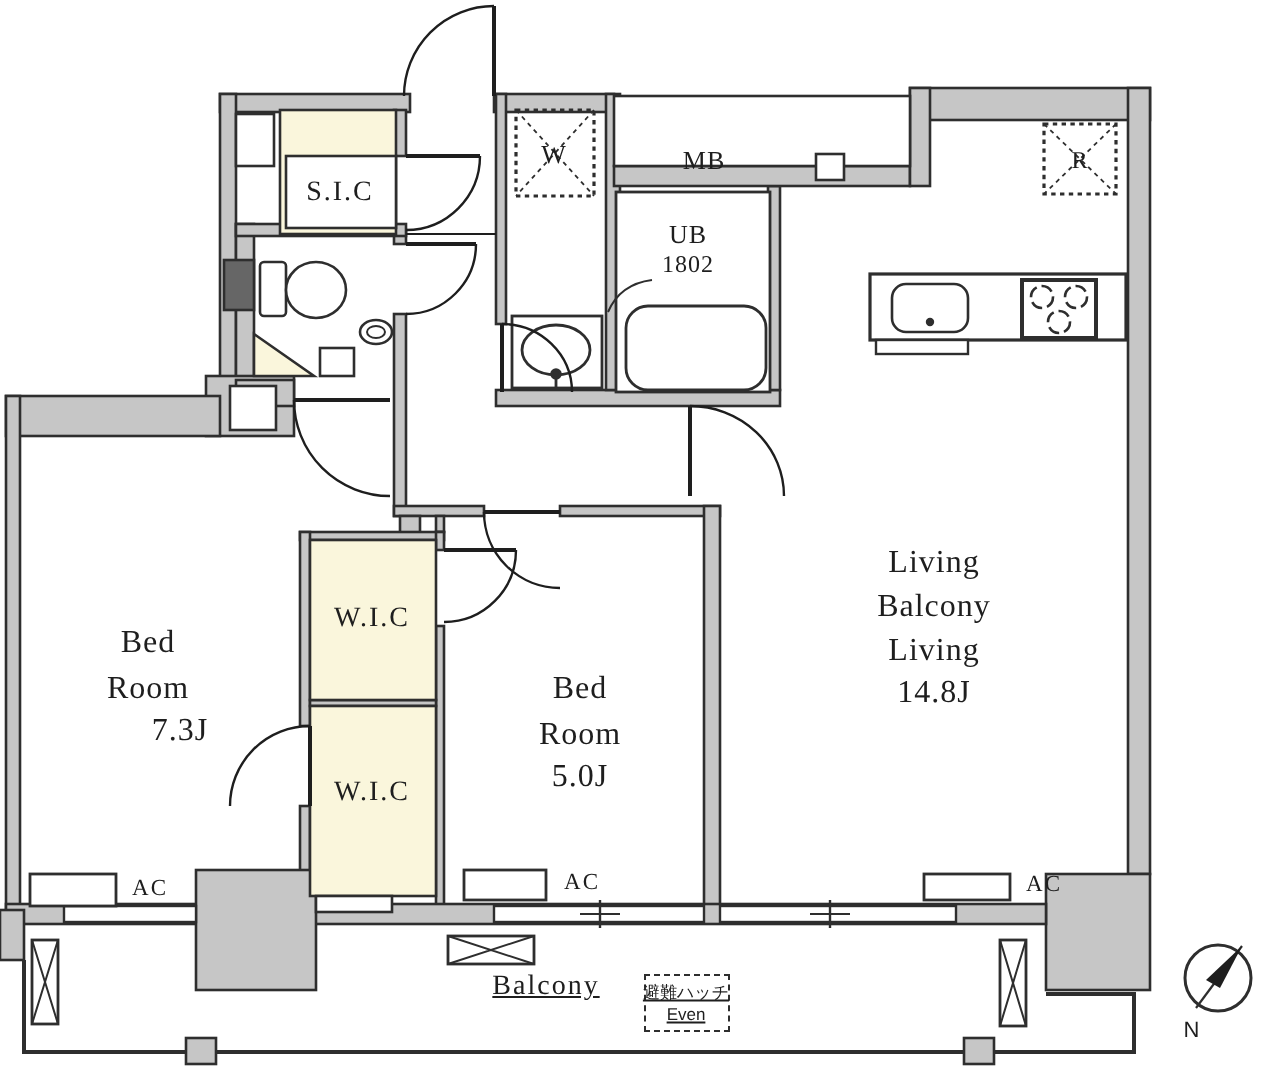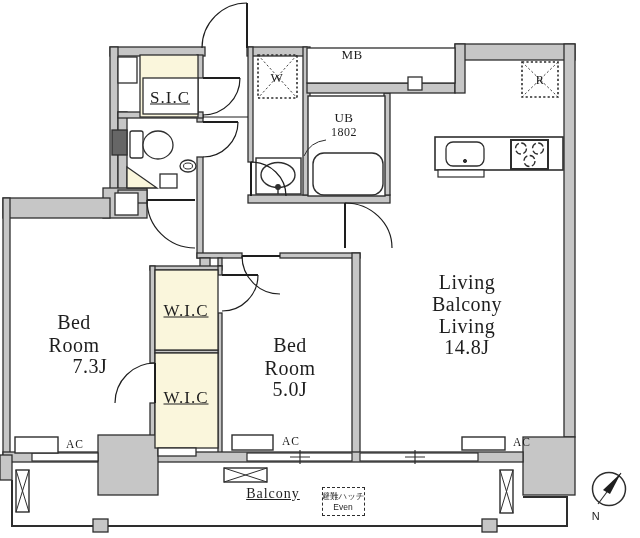--- a/index.html
+++ b/index.html
@@ -8,27 +8,27 @@
   html,body{margin:0;padding:0;background:#fff;}
   #plan{
     position:relative; width:640px; height:538px; background:var(--paper);
     font-family:"Liberation Serif", serif; color:var(--line); overflow:hidden;
   }
   #plan svg{position:absolute;left:0;top:0;}
   .lbl{
     position:absolute; transform:translate(-50%,-50%); white-space:nowrap;
     color:#1e1e1e; line-height:1; letter-spacing:.5px;
   }
-  .room-line{font-size:20px;}
-  .closet-lbl{font-size:17px; letter-spacing:1px;text-decoration:underline;}
+  .room-line{font-size:16px;}
+  .closet-lbl{font-size:14px; letter-spacing:1px;}
   .fix-lbl{font-size:13px;}
   .small-lbl{font-size:12px;}
   .ac-lbl{font-size:11.5px; letter-spacing:1px;margin-left:39px;}
   .balcony-lbl{font-size:14px; letter-spacing:1px;text-decoration:underline;}
-  .hatch-lbl{font-size:8.5px; font-family:"Liberation Sans",sans-serif; letter-spacing:0;}
+  .hatch-lbl{font-size:8.5px; font-family:"Liberation Sans",sans-serif; letter-spacing:0;text-decoration:underline;}
   .north-lbl{font-size:11px; font-family:"Liberation Sans",sans-serif;}
   .hatch-box{
     position:absolute; border:1.2px dashed #2e2e2e; background:transparent;
   }
 </style>
 </head>
 <body>
 
 <div id="plan">
 
@@ -231,21 +231,21 @@
 
     <g>
       <circle cx="609" cy="489" r="16.5" fill="#ffffff" stroke="var(--line)" stroke-width="1.5"></circle>
       <line x1="598" y1="504" x2="621" y2="473" stroke="var(--line)" stroke-width="1.1"></line>
       <polygon points="621,473 603,490 610,494" fill="#1e1e1e"></polygon>
     </g>
   </svg>
 
   <div class="lbl closet-lbl" style="left:170px;top:97px">S.I.C</div>
   <div class="lbl fix-lbl" style="left:277px;top:77px">W</div>
-  <div class="lbl fix-lbl" style="left:352px;top:54px">MB</div>
+  <div class="lbl fix-lbl" style="left:352px;top:80px">MB</div>
   <div class="lbl fix-lbl" style="left:344px;top:117px">UB</div>
   <div class="lbl small-lbl" style="left:344px;top:132px">1802</div>
   <div class="lbl small-lbl" style="left:540px;top:80px">R</div>
 
   <div class="lbl room-line" style="left:467px;top:282px">Living</div>
   <div class="lbl room-line" style="left:467px;top:304px">Balcony</div>
   <div class="lbl room-line" style="left:467px;top:326px">Living</div>
   <div class="lbl room-line" style="left:467px;top:347px">14.8J</div>
 
   <div class="lbl room-line" style="left:74px;top:322px">Bed</div>

